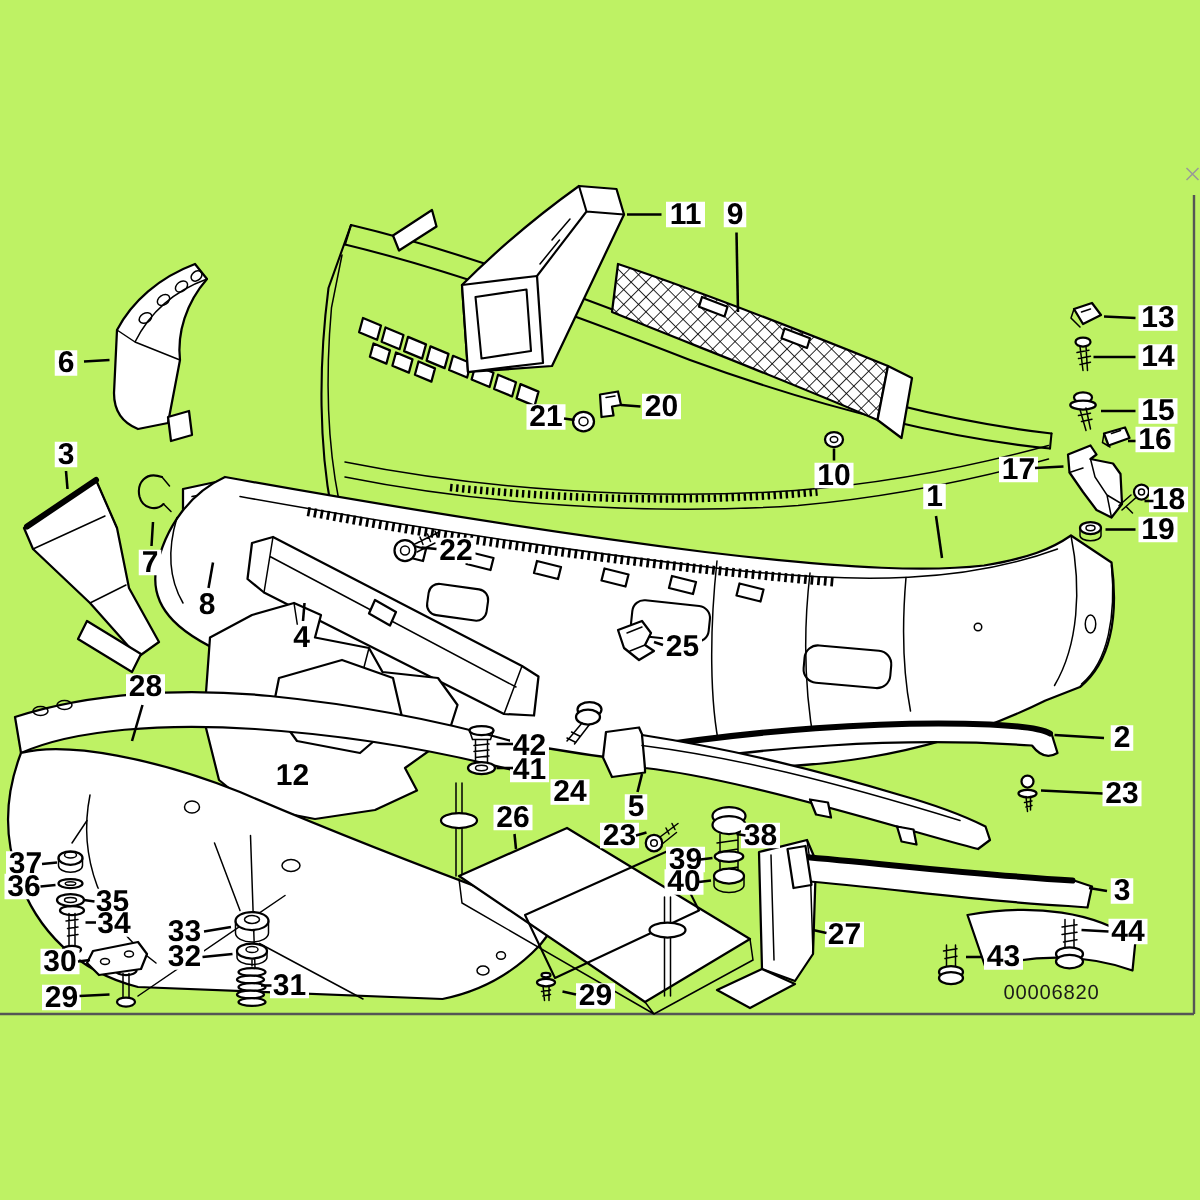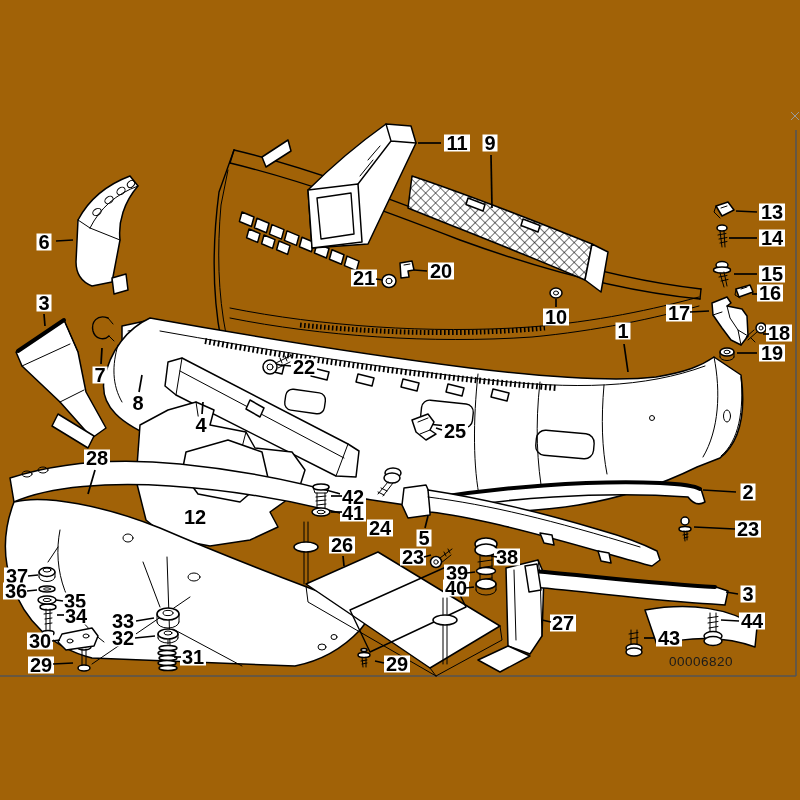--- a/index.html
+++ b/index.html
@@ -1,16 +1,16 @@
 <!DOCTYPE html>
 <html><head>
 <meta charset="utf-8">
 <style>
   html,body{margin:0;padding:0;background:#fff;}
-  .canvas{width:800px;height:800px;background:#a16207;position:relative;overflow:hidden;}
+  .canvas{width:800px;height:800px;background:#bef264;position:relative;overflow:hidden;}
   svg{display:block;}
   svg *{vector-effect:none;}
   .ln{fill:none;stroke:#000;stroke-width:1.4;stroke-linecap:round;stroke-linejoin:round;}
   .thin{fill:none;stroke:#000;stroke-width:1;stroke-linecap:round;}
   .wfill{fill:#fff;stroke:#000;stroke-width:1.5;stroke-linejoin:round;}
   .dark{fill:none;stroke:#000;stroke-width:4;stroke-linecap:round;}
   .callout-text{font-family:"Liberation Sans",sans-serif;font-weight:bold;font-size:20px;fill:#000;}
   .drawno{font-family:"Liberation Sans",sans-serif;font-size:13.5px;letter-spacing:.5px;fill:#1a1a1a;}
 </style>
 </head>

